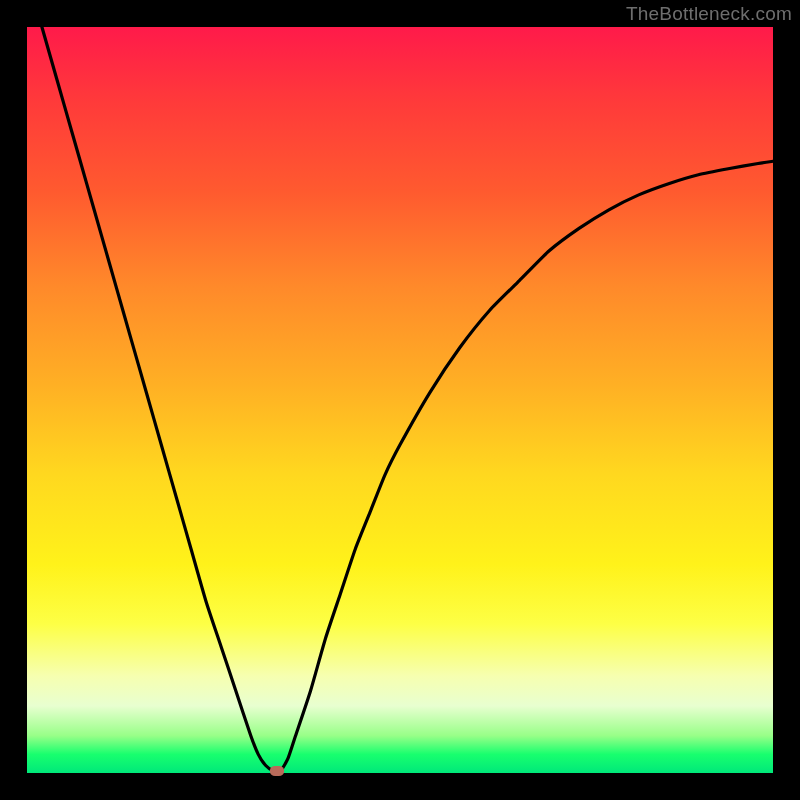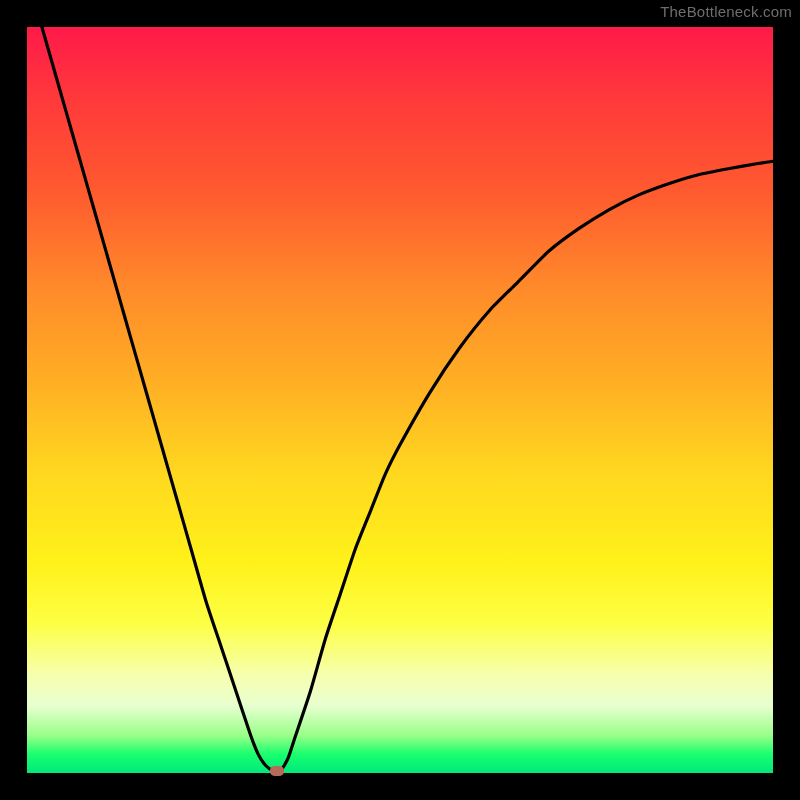--- a/index.html
+++ b/index.html
@@ -53,21 +53,21 @@
     height: 10px;
     border-radius: 5px / 4px;
     background: #b86a5a;
     transform: translate(-50%, -50%);
   }
   .watermark {
     position: absolute;
     top: 3px;
     right: 8px;
     color: #6e6e6e;
-    font-size: 15px;
+    font-size: 19px;
     font-weight: 500;
     letter-spacing: 0.2px;
     user-select: none;
   }
 </style>
 </head>
 <body>
 
 <div class="frame">
   <div class="plot-area">

